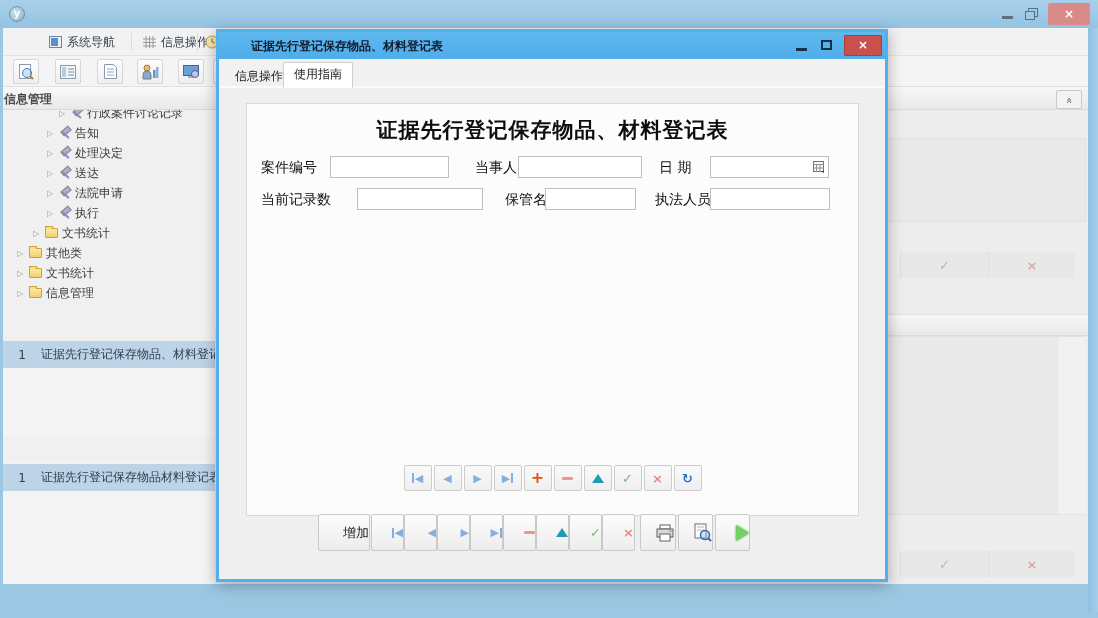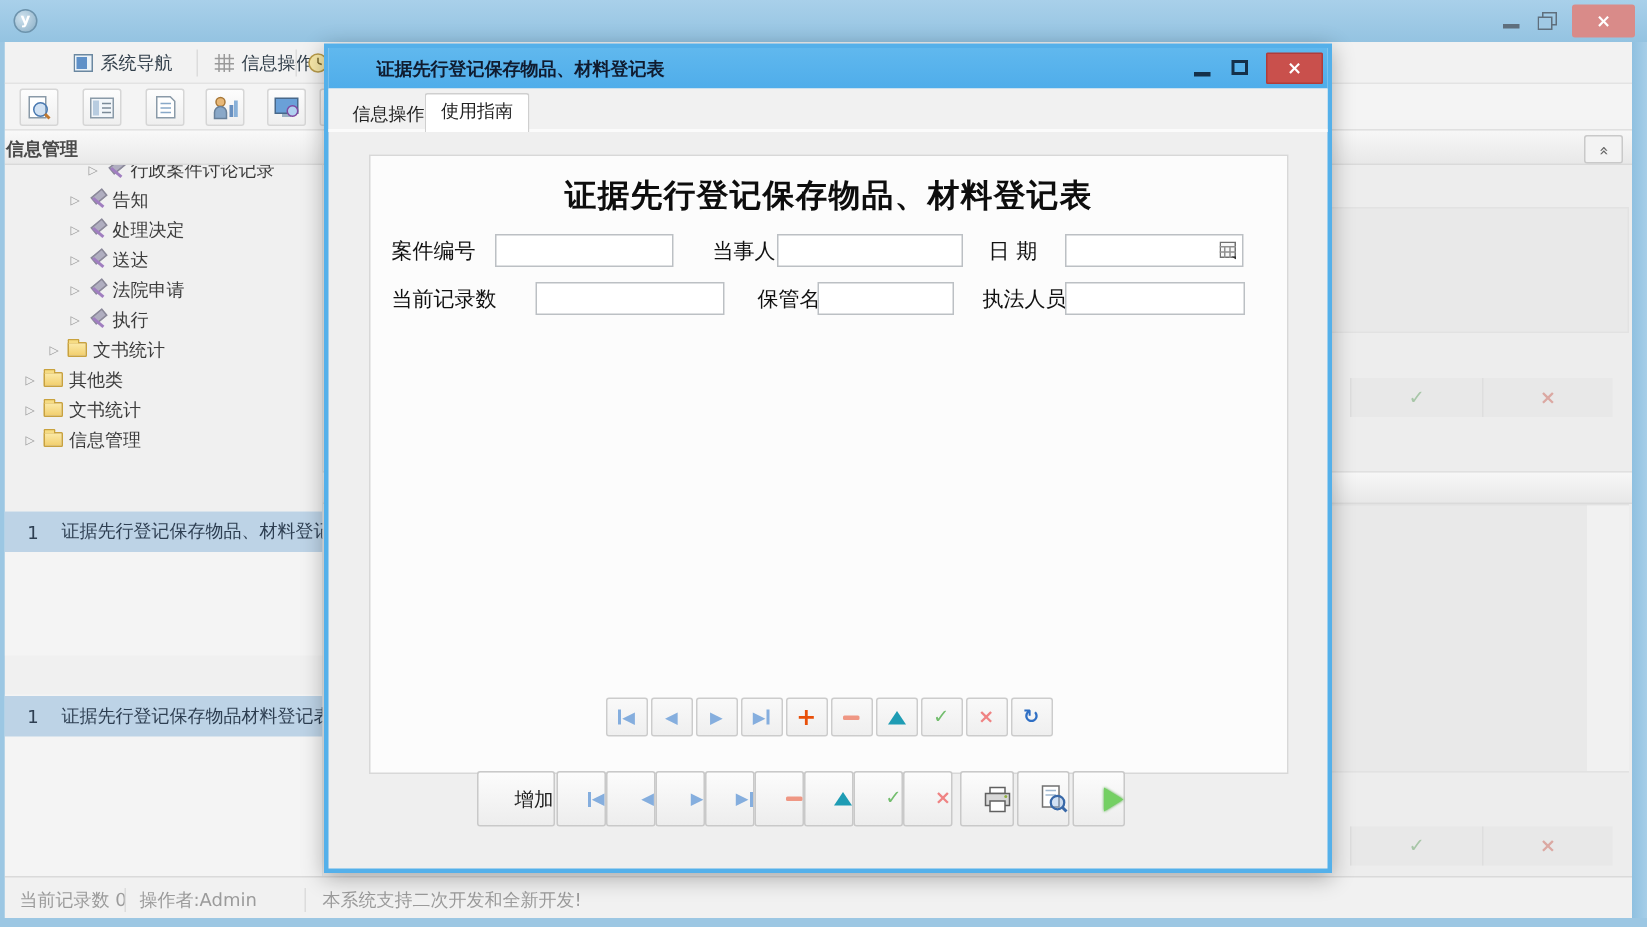--- a/index.html
+++ b/index.html
@@ -290,27 +290,20 @@
       </div>
     </div>
     <div class="abs" style="left:0;top:377px;width:212px;height:121px;background:#f4f4f4;">
       <div class="list-row" style="top:1px;">
         <span class="num">1</span>
         <span>证据先行登记保存物品材料登记表</span>
       </div>
     </div>
   </div>
 
-  <div class="abs statusbar">
-    <span style="left:10px;">当前记录数 0</span>
-    <span class="ssep" style="left:80px;"></span>
-    <span style="left:90px;">操作者:Admin</span>
-    <span class="ssep" style="left:200px;"></span>
-    <span style="left:212px;">本系统支持二次开发和全新开发!</span>
-  </div>
 
   <div class="abs border-left"></div>
   <div class="abs border-right"></div>
   <div class="abs border-bottom"></div>
 
   <div class="abs dialog">
     <div class="abs dlg-titlebar">
       <div class="abs dlg-title">证据先行登记保存物品、材料登记表</div>
       <div class="abs dlg-min"></div>
       <div class="abs dlg-max"></div>

